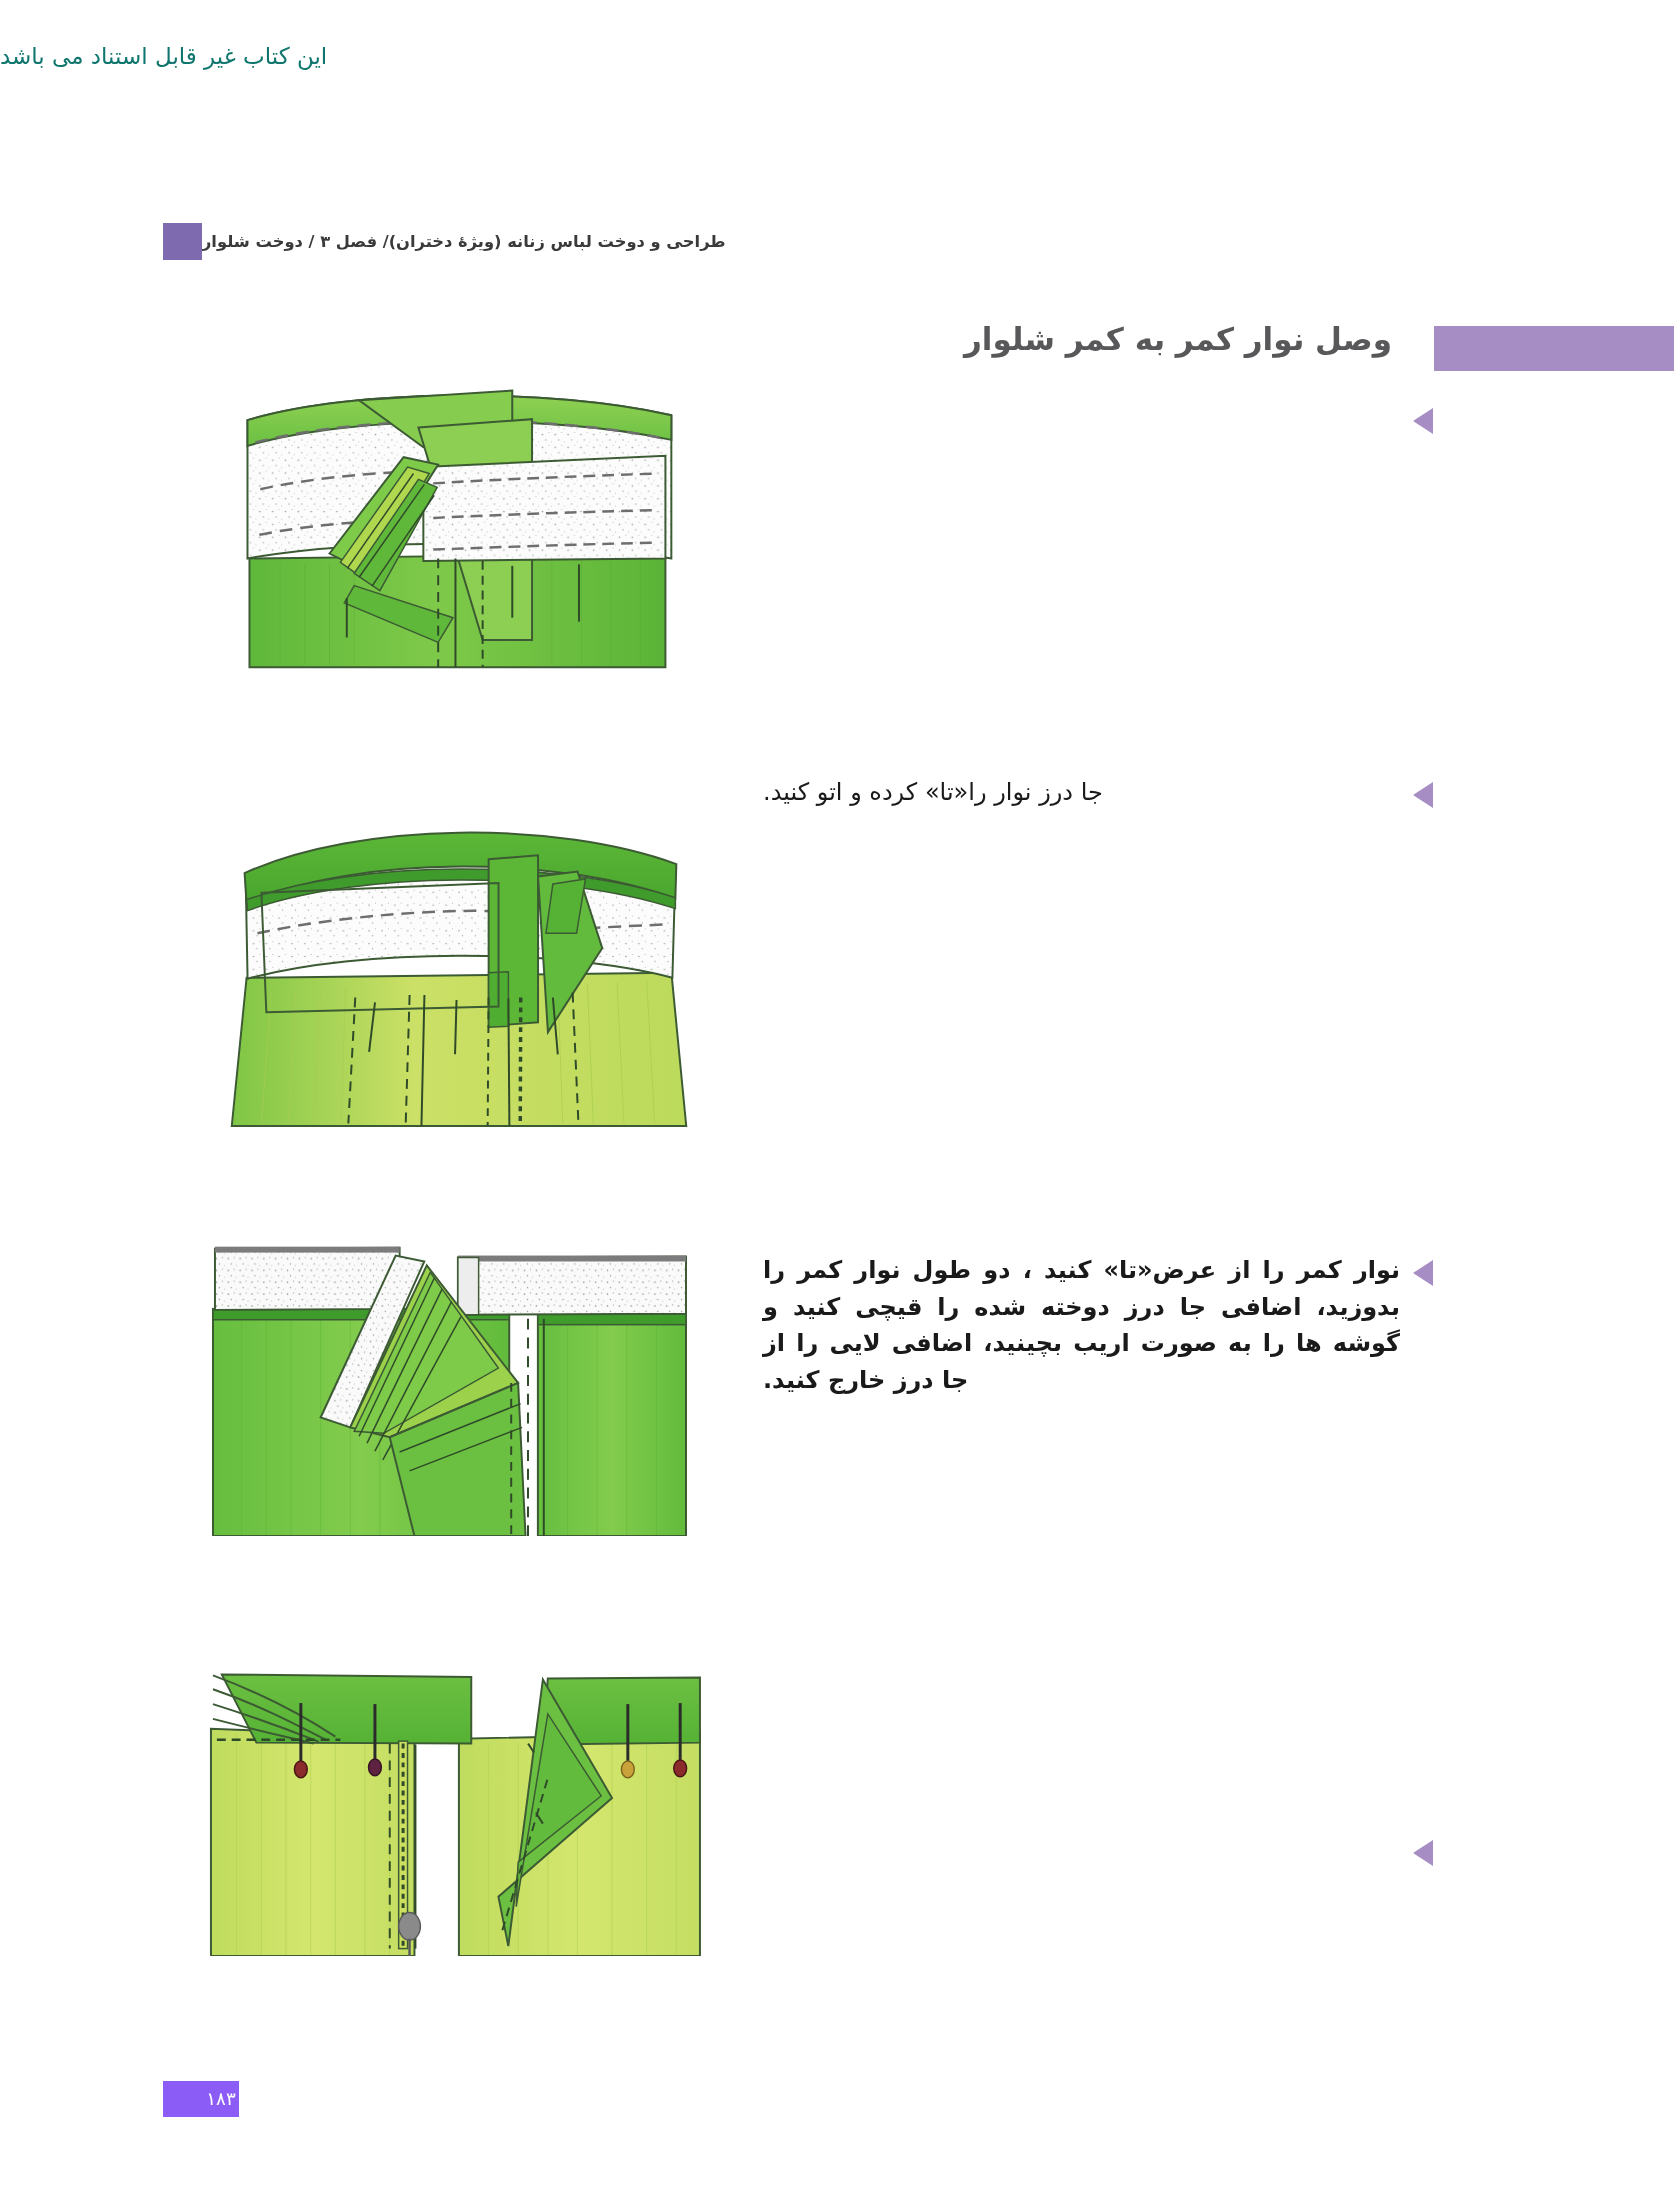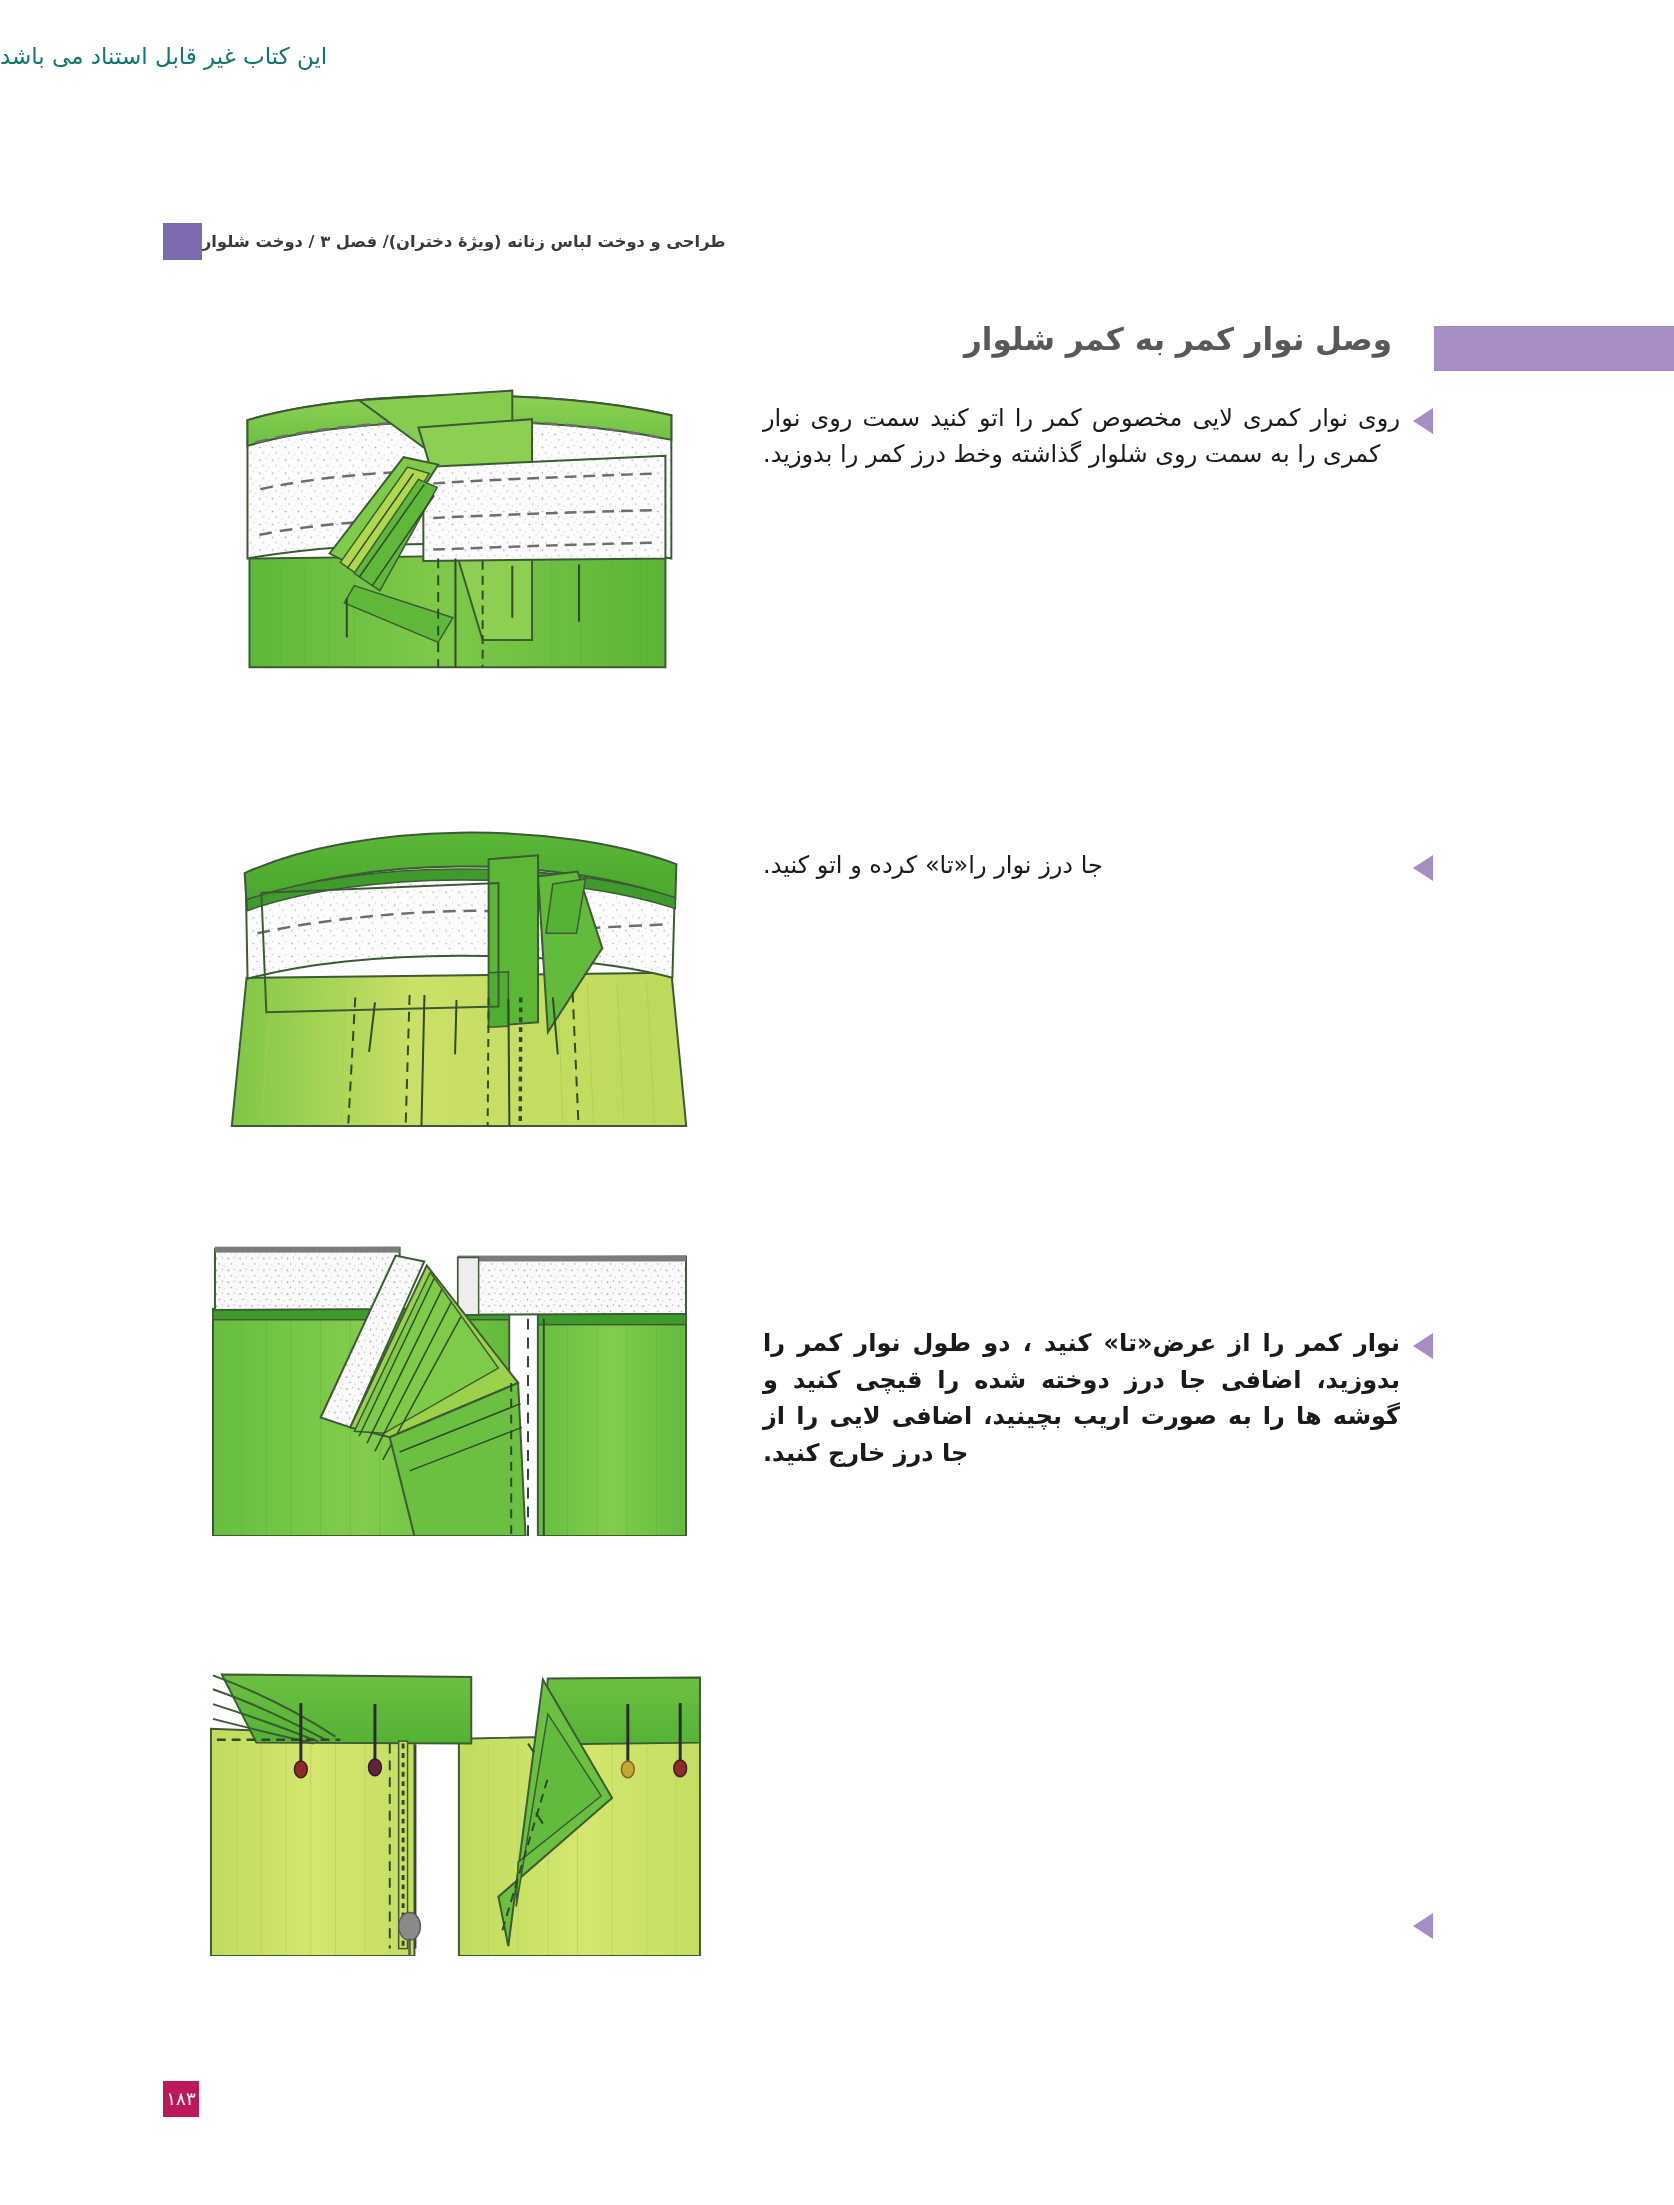--- a/index.html
+++ b/index.html
@@ -118,24 +118,25 @@
   #fig-4 { left: 202px; top: 1630px; width: 499px; height: 326px; }
   .fig svg { display: block; width: 100%; height: 100%; }
 
   
   .page-number-box {
     position: absolute;
     left: 163px;
     top: 2081px;
     width: 36px;
     height: 36px;
-    background: #be185d;
+    background: #8b5cf6;
     display: flex;
     align-items: center;
     justify-content: center;
+    padding-left: 40px;
   }
   .page-number-text {
     color: #ffffff;
     font-size: 18.3px;
     line-height: 1;
     direction: rtl;
   }
 </style>
 </head>
 <body>
@@ -145,21 +146,20 @@
 <div class="running-head">
   <div class="running-head-square"></div>
   <div class="running-head-text">طراحی و دوخت لباس زنانه (ویژهٔ دختران)/ فصل ۳ / دوخت شلوار</div>
 </div>
 
 <div class="purple-bar"></div>
 <div class="section-title">وصل نوار کمر به کمر شلوار</div>
 
 <div class="text-col para" id="para-1">
   <span class="bullet"></span>
-  <span>روی نوار کمری لایی مخصوص کمر را اتو کنید سمت روی نوار کمری را به سمت روی شلوار گذاشته وخط درز کمر را بدوزید.</span>
 </div>
 
 <div class="fig" id="fig-1">
   <svg viewBox="0 0 1000 700" xmlns="http://www.w3.org/2000/svg">
     <defs>
       <linearGradient id="g1body" x1="0" y1="0" x2="1" y2="0">
         <stop offset="0%" stop-color="#5FB83A"></stop>
         <stop offset="45%" stop-color="#7FC94A"></stop>
         <stop offset="100%" stop-color="#5BB437"></stop>
       </linearGradient>

